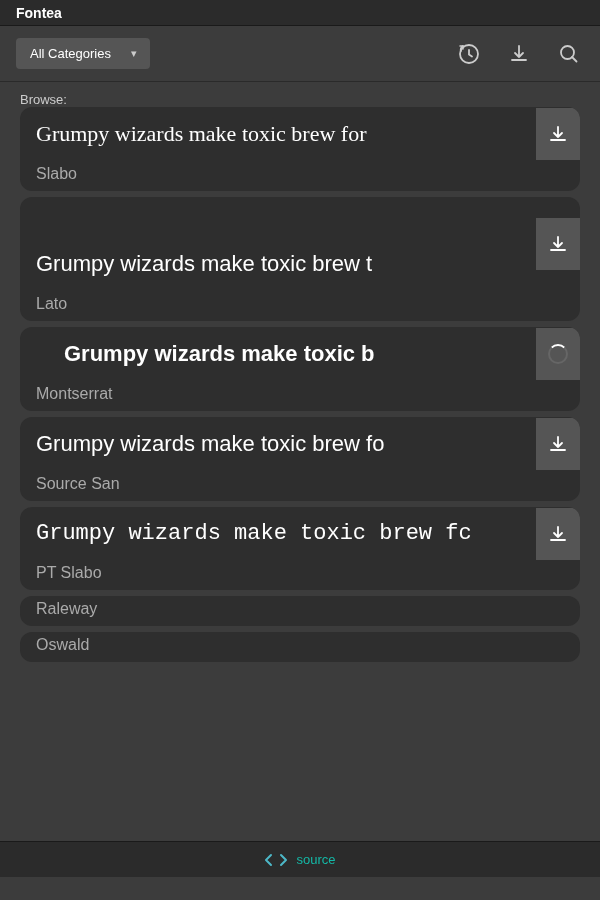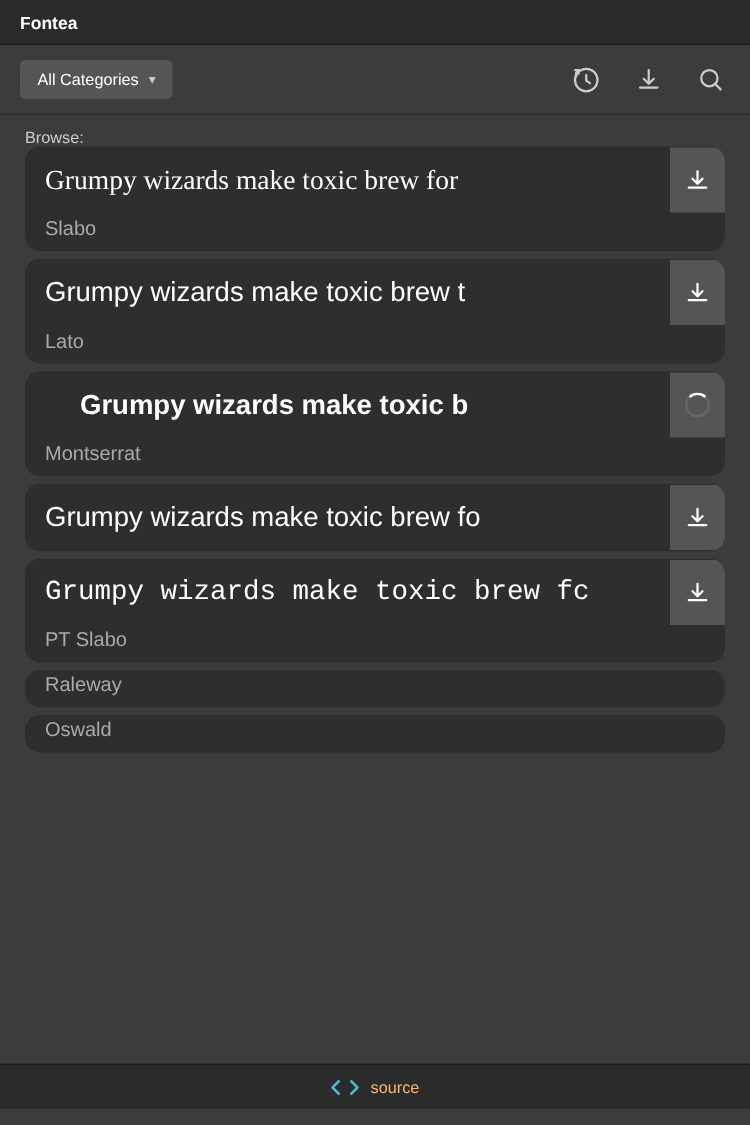--- a/index.html
+++ b/index.html
@@ -8,21 +8,21 @@
       height: 900px;
       background: #3c3c3c;
       font-family: 'Segoe UI', Arial, sans-serif;
       color: #ffffff;
       overflow: hidden;
     }
 
     
     .title-bar {
       background: #2b2b2b;
-      height: 36px;
+      height: 26px;
       display: flex;
       align-items: center;
       padding: 12px 16px;
       border-bottom: 1px solid #1a1a1a;
     }
     .title-bar-text {
       font-size: 14px;
       font-weight: 600;
       color: #ffffff;
     }
@@ -39,21 +39,21 @@
     }
     .dropdown-btn {
       background: #555555;
       border: none;
       color: #ffffff;
       font-size: 13px;
       padding: 8px 14px;
       border-radius: 4px;
       display: flex;
       align-items: center;
-      gap: 8px;
+      gap: 20px;
       cursor: pointer;
     }
     .dropdown-btn .chevron {
       font-size: 11px;
       color: #cccccc;
     }
     .toolbar-icons {
       display: flex;
       gap: 20px;
       align-items: center;
@@ -150,27 +150,27 @@
       justify-content: center;
       gap: 8px;
     }
     .footer-logo-icon {
       color: #4db8c8;
       font-size: 14px;
       display: flex;
       align-items: center;
     }
     .footer-source-text {
-      color: #fdba74;
+      color: #14b8a6;
       font-size: 13px;
     }
 
     
     .font-slabo { font-family: Georgia, serif; }
-    .font-lato { font-family: Arial, sans-serif; font-weight: 300; }
+    .font-lato { font-family: Arial, sans-serif; font-weight: 300; margin-top: 40px; }
     .font-montserrat { font-family: 'Trebuchet MS', sans-serif; font-weight: 700; margin-left: 28px; }
     .font-source-sans { font-family: 'Lucida Sans', sans-serif; }
     .font-pt-sans { font-family: Liberation Mono, monospace; }
     .font-raleway { font-family: Verdana, sans-serif; font-weight: 300; letter-spacing: 1px; }
     .font-oswald { font-family: Impact, sans-serif; font-weight: 700; }
   </style>
 <style>@keyframes spin { to { transform: rotate(360deg); } }</style></head>
 <body>
 
 <div class="title-bar">
@@ -247,20 +247,21 @@
     <div class="font-item">
       <div class="font-preview-row">
         <div class="font-preview-text font-source-sans">Grumpy wizards make toxic brew fo</div>
         <button class="font-action-btn">
           <svg width="20" height="20" viewBox="0 0 20 20" fill="none" xmlns="http://www.w3.org/2000/svg">
         <path d="M10 3v10M6 9l4 4 4-4" stroke="#ffffff" stroke-width="1.8" stroke-linecap="round" stroke-linejoin="round"></path>
         <path d="M3 16h14" stroke="#ffffff" stroke-width="1.8" stroke-linecap="round"></path>
       </svg>
         </button>
       </div>
+      <div class="font-name-label">Source San</div>
     </div>
     <div class="font-item">
       <div class="font-preview-row">
         <div class="font-preview-text font-pt-sans">Grumpy wizards make toxic brew fc</div>
         <button class="font-action-btn">
           <svg width="20" height="20" viewBox="0 0 20 20" fill="none" xmlns="http://www.w3.org/2000/svg">
         <path d="M10 3v10M6 9l4 4 4-4" stroke="#ffffff" stroke-width="1.8" stroke-linecap="round" stroke-linejoin="round"></path>
         <path d="M3 16h14" stroke="#ffffff" stroke-width="1.8" stroke-linecap="round"></path>
       </svg>
         </button>

